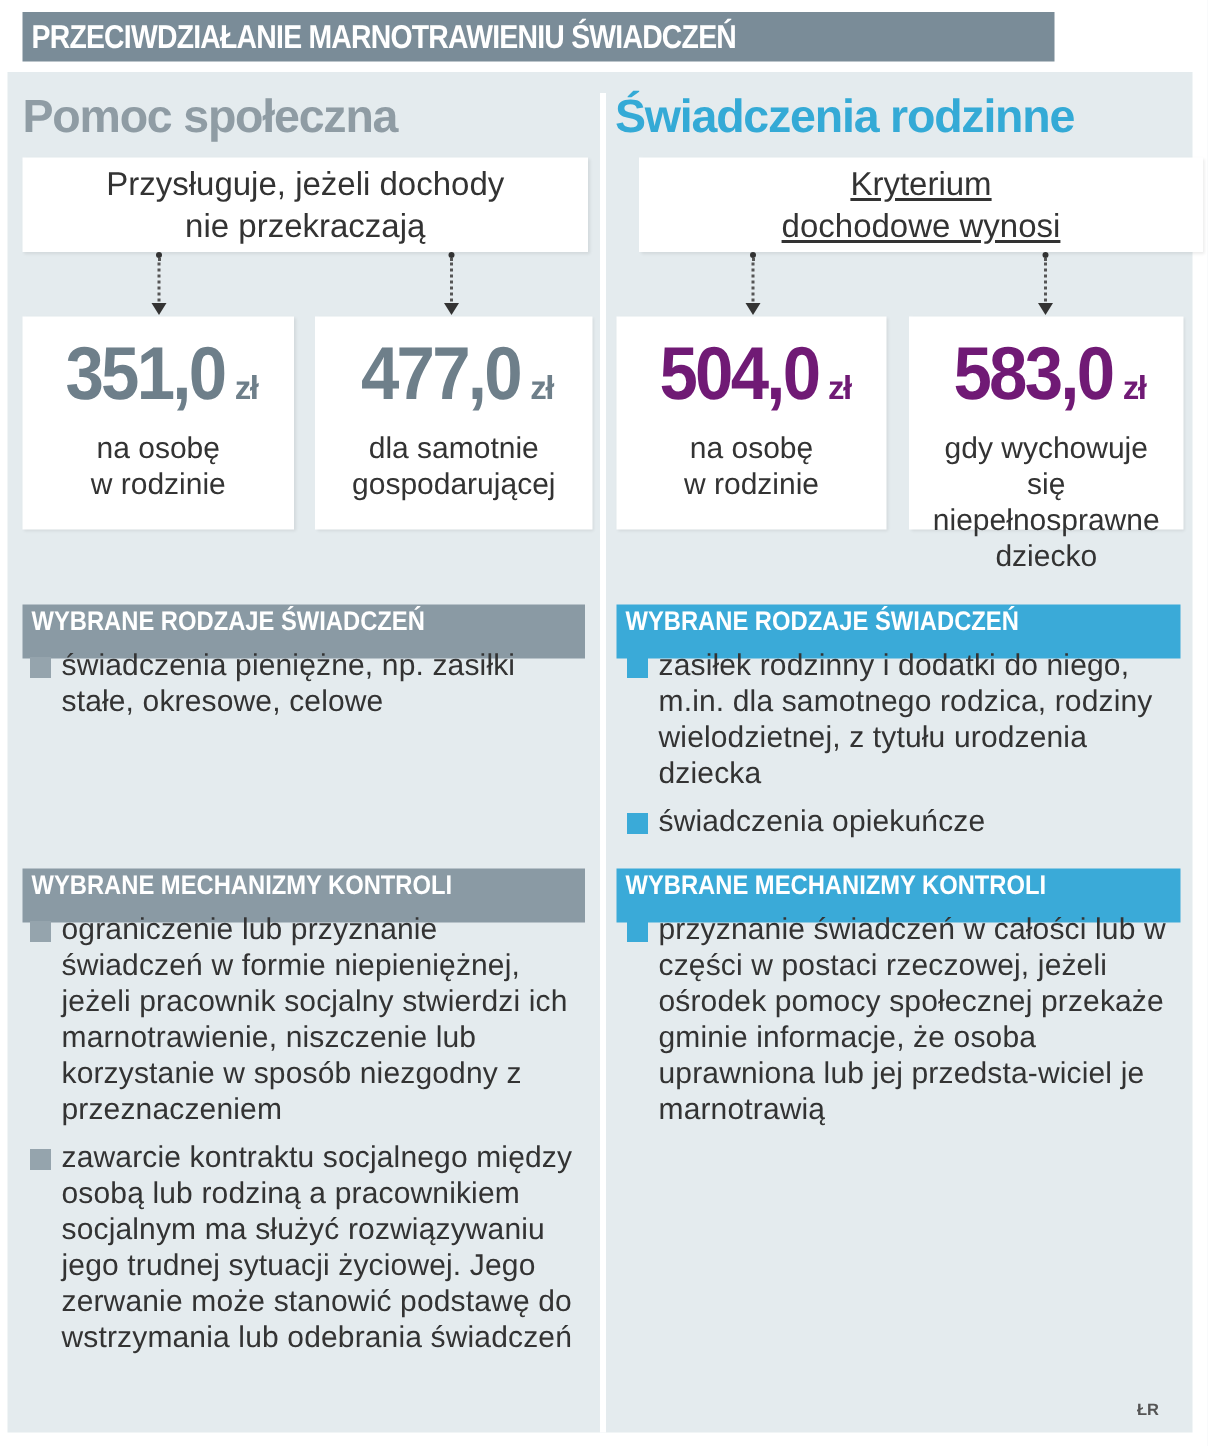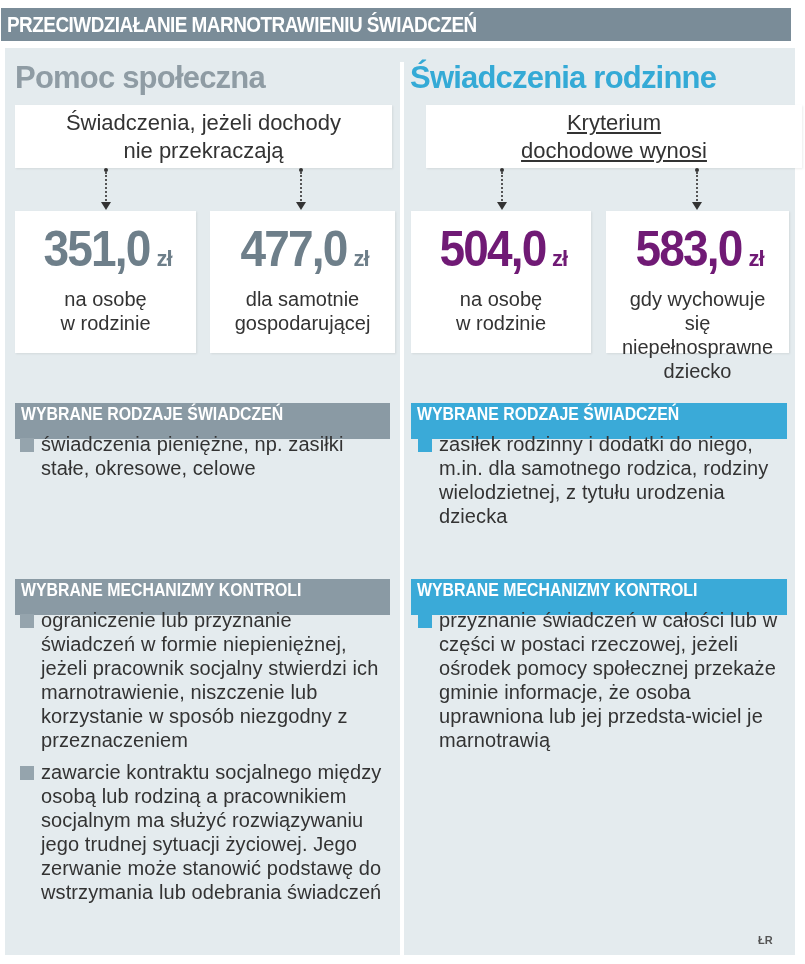--- a/index.html
+++ b/index.html
@@ -1,20 +1,20 @@
 <!DOCTYPE html>
 <html><head>
 <meta charset="utf-8">
 <style>
   * { box-sizing: border-box; margin: 0; padding: 0; }
   html, body { width: 805px; height: 964px; background: #ffffff; overflow: hidden; }
   body { font-family: "Liberation Sans", sans-serif; color: #2a2a2a; position: relative; }
 
   .title-bar {
-    position: absolute; left: 1px; top: 8px; width: 790px; height: 33px;
+    position: absolute; left: 15px; top: 8px; width: 688px; height: 33px;
     background: #7a8c98; color: #ffffff;
     font-family: "Liberation Sans", sans-serif; font-weight: bold; font-size: 22px;
     line-height: 33px; padding-left: 6px; letter-spacing: -0.6px;
     transform-origin: left center;
   }
   .title-bar span { display: inline-block; transform: scaleX(0.86); transform-origin: left center; white-space: nowrap; }
 
   .panel {
     position: absolute; left: 5px; top: 48px; width: 790px; height: 907px;
     background: #e4ebee;
@@ -104,21 +104,21 @@
   <span>PRZECIWDZIAŁANIE MARNOTRAWIENIU ŚWIADCZEŃ</span>
 </div>
 
 <div class="panel"></div>
 <div class="divider"></div>
 
 <div class="col left">
   <div class="col-title">Pomoc społeczna</div>
 
   <div class="crit-box">
-    <div style="padding:0 40px;">Świadczenia, jeżeli dochody nie przekraczają</div>
+    <div style="padding:0 40px;">Przysługuje, jeżeli dochody nie przekraczają</div>
   </div>
 
   <div class="arrow" style="left:96px;">
     <div class="dot"></div>
       <div class="line"></div>
       <div class="head"></div>
   </div>
   <div class="arrow" style="left:291px;">
     <div class="dot"></div>
       <div class="line"></div>
@@ -183,20 +183,21 @@
       <span class="num">583,0</span><span class="cur">zł</span>
     </div>
     <div class="val-desc" style="padding:0 14px;">gdy wychowuje się niepełnosprawne dziecko</div>
   </div>
 
   <div class="section-head" style="top:355px;">
     <span>WYBRANE RODZAJE ŚWIADCZEŃ</span>
   </div>
   <ul class="list" style="top:384px;">
     <li><span class="bullet"></span><span>zasiłek rodzinny i dodatki do niego, m.in. dla samotnego rodzica, rodziny wielodzietnej, z tytułu urodzenia dziecka</span></li>
+    <li><span class="bullet"></span><span>świadczenia opiekuńcze</span></li>
   </ul>
 
   <div class="section-head" style="top:531px;">
     <span>WYBRANE MECHANIZMY KONTROLI</span>
   </div>
   <ul class="list" style="top:560px;">
     <li><span class="bullet"></span><span>przyznanie świadczeń w całości lub w części w postaci rzeczowej, jeżeli ośrodek pomocy społecznej przekaże gminie informacje, że osoba uprawniona lub jej przedsta-wiciel je marnotrawią</span></li>
   </ul>
 </div>
 

